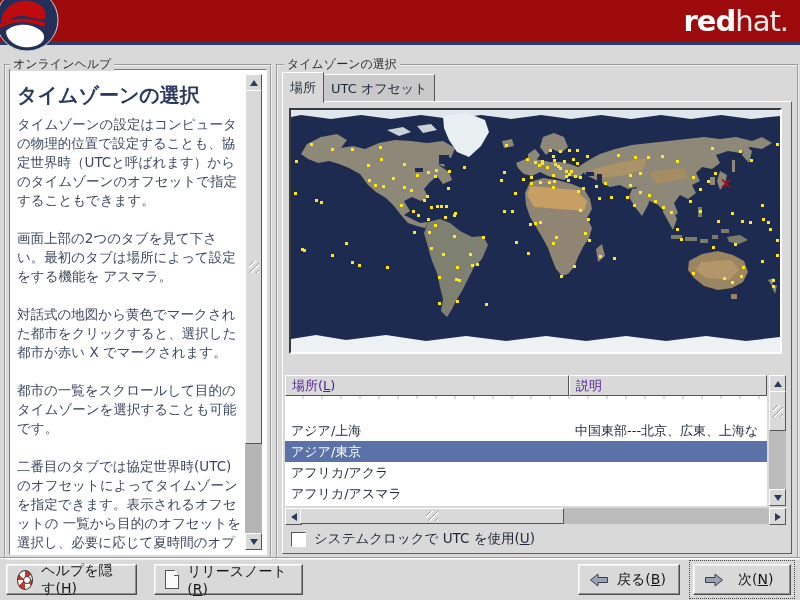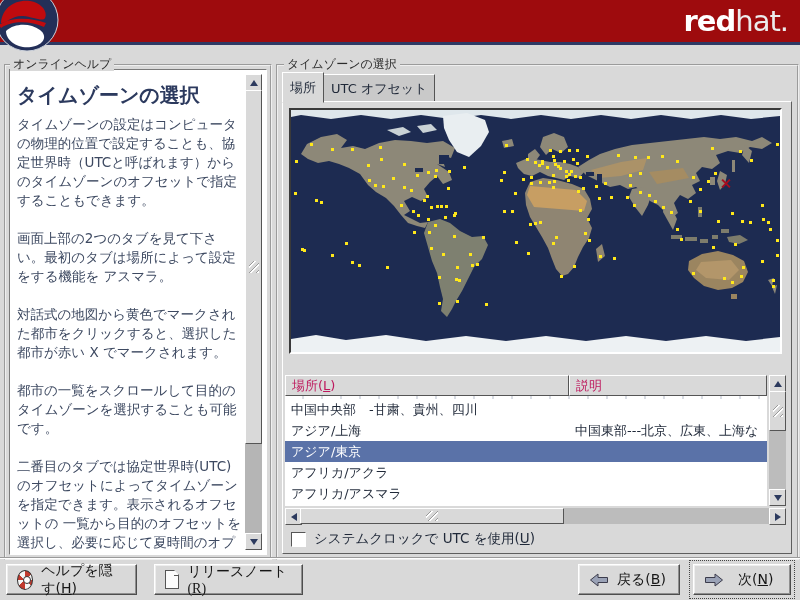--- a/index.html
+++ b/index.html
@@ -60,21 +60,21 @@
   #map-overlay{position:absolute;left:0;top:0;width:489px;height:242px;}
   .city-dot{position:absolute;width:3px;height:3px;background:#ffe81a;margin:-1px 0 0 -1px;}
   #red-x{position:absolute;width:9px;height:9px;margin:-4px 0 0 -4px;}
   #red-x::before,#red-x::after{content:"";position:absolute;left:4px;top:-1px;width:2px;height:11px;background:#a80e20;}
   #red-x::before{transform:rotate(45deg);}
   #red-x::after{transform:rotate(-45deg);}
   
   #tz-list{position:absolute;left:2px;top:273px;width:482px;height:131px;background:#fff;}
   .lheader{display:flex;height:21px;}
   .hcell{background:#d9d9d9;border:1px solid;border-color:#fff #555 #555 #fff;
-         font-size:13px;color:#be185d;display:flex;align-items:center;padding-left:6px;box-sizing:border-box;}
+         font-size:13px;color:#4c1d95;display:flex;align-items:center;padding-left:6px;box-sizing:border-box;}
   .hcell.c1{width:284px;}
   .hcell.c2{width:198px;}
   .lbody{position:relative;height:110px;overflow:hidden;font-size:13px;color:#1f2838;}
   .sliver{height:3px;background:repeating-linear-gradient(90deg,transparent 0 17px,#c9ced8 17px 19px);opacity:.7;}
   .lrow{display:flex;height:21px;line-height:21px;white-space:nowrap;}
   .lrow .loc{width:284px;padding-left:6px;box-sizing:border-box;overflow:hidden;}
   .lrow .desc{width:198px;padding-left:6px;box-sizing:border-box;overflow:hidden;}
   .lrow.selected{background:#5a72a8;color:#fff;}
   
   #tz-vscroll{position:absolute;left:486px;top:273px;width:17px;height:131px;background:#bcbcbc;}
@@ -87,21 +87,21 @@
   .cb-box{width:13px;height:13px;background:#fff;border:1px solid;border-color:#555 #fff #fff #555;}
   .accel-key{text-decoration:underline;}
   
   .footer-sep{position:absolute;left:0;top:557px;width:800px;height:0;
               border-top:1px solid #9a9a9a;border-bottom:1px solid #fff;}
   .btn{position:absolute;height:31px;background:#d9d9d9;color:#161616;font-size:14px;
        border:1px solid;border-color:#fff #4d4d4d #4d4d4d #fff;
        box-shadow:inset -1px -1px 0 #8f8f8f,inset 1px 1px 0 #eeeeee;
        display:flex;align-items:center;gap:8px;padding:0 10px;box-sizing:border-box;cursor:default;}
   #btn-help{left:6px;top:564px;width:131px;}
-  #btn-release{left:154px;top:564px;width:149px;font-family:Liberation Serif, serif;}
+  #btn-release{left:154px;top:564px;width:149px;}
   #btn-back{left:578px;top:564px;width:102px;}
   #next-wrap{position:absolute;left:689px;top:560px;width:106px;height:39px;
              border:1px dotted #444;box-sizing:border-box;padding:3px;}
   #btn-next{position:relative;left:0;top:0;width:98px;height:31px;}
   
   .ico-life{width:18px;height:18px;border-radius:50%;border:1px solid #333;position:relative;
      background:conic-gradient(#c23a2e 0 45deg,#f4f4f4 45deg 90deg,#c23a2e 90deg 135deg,#f4f4f4 135deg 180deg,#c23a2e 180deg 225deg,#f4f4f4 225deg 270deg,#c23a2e 270deg 315deg,#f4f4f4 315deg 360deg);}
   .ico-life::after{content:"";position:absolute;left:5px;top:5px;width:6px;height:6px;background:#fff;
      border:1px solid #333;border-radius:50%;}
   .ico-doc{width:14px;height:17px;background:#fbfbfb;border:1px solid #555;position:relative;}
@@ -386,21 +386,20 @@
             </div>
           <div class="hcell c2">
               <span>説明</span>
               <span class="accel-key"></span>
               <span></span>
             </div>
         </div>
         <div class="lbody">
           <div class="sliver"></div>
         <div class="lrow">
-              <div class="desc">中国中央部　-甘粛、貴州、四川</div>
             </div>
             <div class="lrow">
               <div class="loc">アジア/上海</div>
               <div class="desc">中国東部---北京、広東、上海な</div>
             </div>
             <div class="lrow selected">
               <div class="loc">アジア/東京</div>
               <div class="desc"></div>
             </div>
             <div class="lrow">

